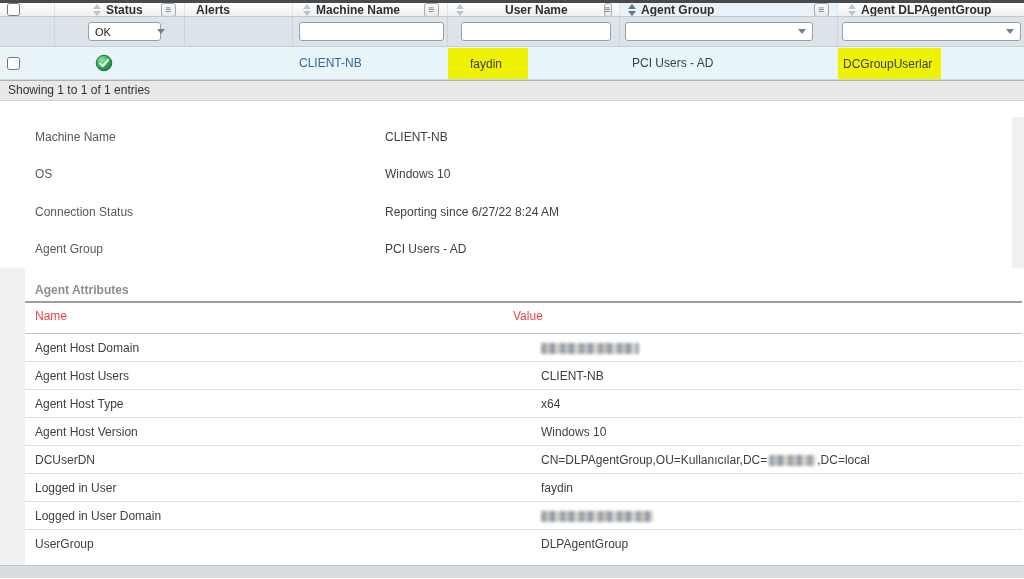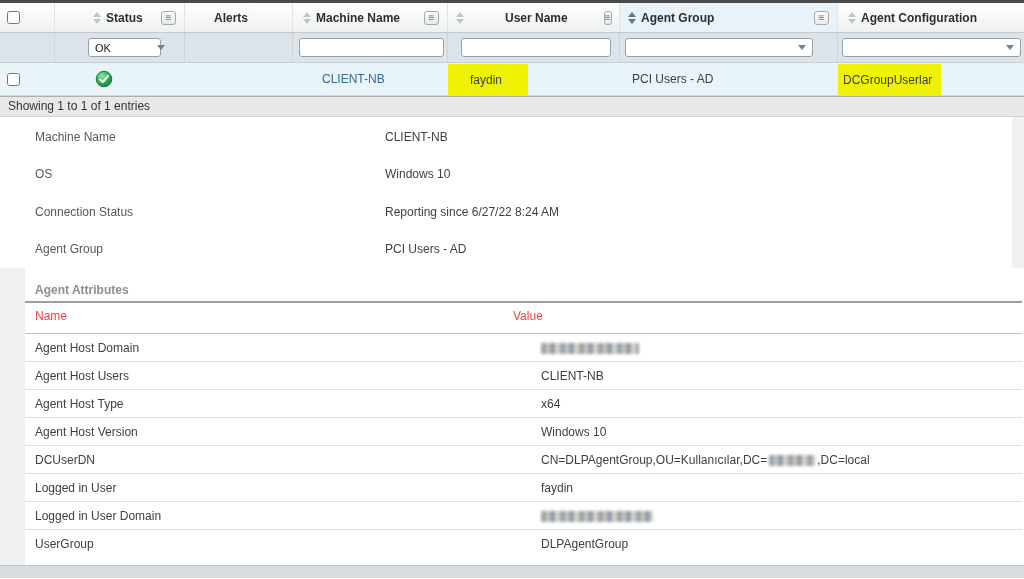--- a/index.html
+++ b/index.html
@@ -6,35 +6,35 @@
   body { background:#fff; font-family:"Liberation Sans", sans-serif; }
   .app { position:relative; width:1024px; height:579px; background:#fff; overflow:hidden; font-size:12px; color:#333; }
 
   
   .grid { position:absolute; top:0; left:0; width:1024px; }
   .row { display:flex; width:1024px; }
   .cell { position:relative; display:flex; align-items:center; overflow:hidden; }
   .c0{width:55px;} .c1{width:130px;} .c2{width:108px;} .c3{width:155px;}
   .c4{width:172px;gap:36px;} .c5{width:218px;} .c6{width:186px;}
 
-  .hdr-row { height:33px; border-top:3px solid #4a4a4a; background:linear-gradient(#ffffff,#eef0f1); border-bottom:1px solid #c4c9cd; }
+  .hdr-row { height:17px; border-top:3px solid #4a4a4a; background:linear-gradient(#ffffff,#eef0f1); border-bottom:1px solid #c4c9cd; }
   .hdr-row .cell { border-right:1px solid #e2e5e7; }
   .hdr-row .cell:last-child { border-right:none; }
   .hdr-row .sorted-col { background:#e9f2f8; }
   .hlabel { font-weight:bold; color:#2e2e2e; margin-left:5px; white-space:nowrap; }
   .sort { display:inline-flex; flex-direction:column; gap:2px; cursor:pointer; }
   .sort i { display:block; width:0; height:0; border-left:4px solid transparent; border-right:4px solid transparent; }
   .sort .up { border-bottom:5px solid #bcc6cf; }
   .sort .down { border-top:5px solid #bcc6cf; }
   .sort.active .up { border-bottom-color:#5f7789; }
   .sort.active .down { border-top-color:#5f7789; }
   .menu-btn { margin-left:auto; margin-right:8px; width:15px; height:14px; border:1px solid #a3abb2; border-radius:3px;
     background:linear-gradient(#fdfdfd,#e7e9ea); color:#6b757e; font-size:10px; line-height:12px; text-align:center; cursor:pointer; }
   .ml38{margin-left:38px;} .ml10{margin-left:10px;} .ml8{margin-left:8px;}
-  .pad6{padding-left:6px;margin-left:23px;}
+  .pad6{padding-left:6px;}
 
   .filter-row { height:30px; background:#dce4ea; border-bottom:1px solid #c6cdd3; }
   .filter-row .cell { border-right:1px solid #cdd4da; }
   .filter-row .cell:last-child { border-right:none; }
   .tinput { height:19px; border:1px solid #93a1ae; border-radius:3px; background:#fff; font-family:inherit; font-size:11px; padding:0 4px; outline:none; }
   .fselect { height:19px; border:1px solid #93a1ae; border-radius:3px; background:#fff; display:flex; align-items:center; padding:0 6px; cursor:pointer; font-size:11px; color:#222; }
   .fselect .arrow { margin-left:auto; width:0; height:0; border-left:4px solid transparent; border-right:4px solid transparent; border-top:5px solid #72838f; }
 
   .data-row { height:33px; background:#e9f4f9; border-bottom:1px solid #ccd8df; cursor:pointer; }
   .chk { width:13px; height:13px; margin-left:7px; accent-color:#5a6b7b; }
@@ -118,21 +118,21 @@
             <i class="down"></i>
           </span>
         <span class="hlabel">Agent Group</span>
         <span class="menu-btn">≡</span>
       </div>
       <div class="cell c6">
         <span class="sort ml10">
             <i class="up"></i>
             <i class="down"></i>
           </span>
-        <span class="hlabel">Agent Configuration</span>
+        <span class="hlabel">Agent DLPAgentGroup</span>
       </div>
     </div>
 
     <div class="row filter-row">
       <div class="cell c0"></div>
       <div class="cell c1">
         <div class="fselect" style="margin-left:33px;width:73px;gap:46px;">
           <span>OK</span>
           <span class="arrow"></span>
         </div>

